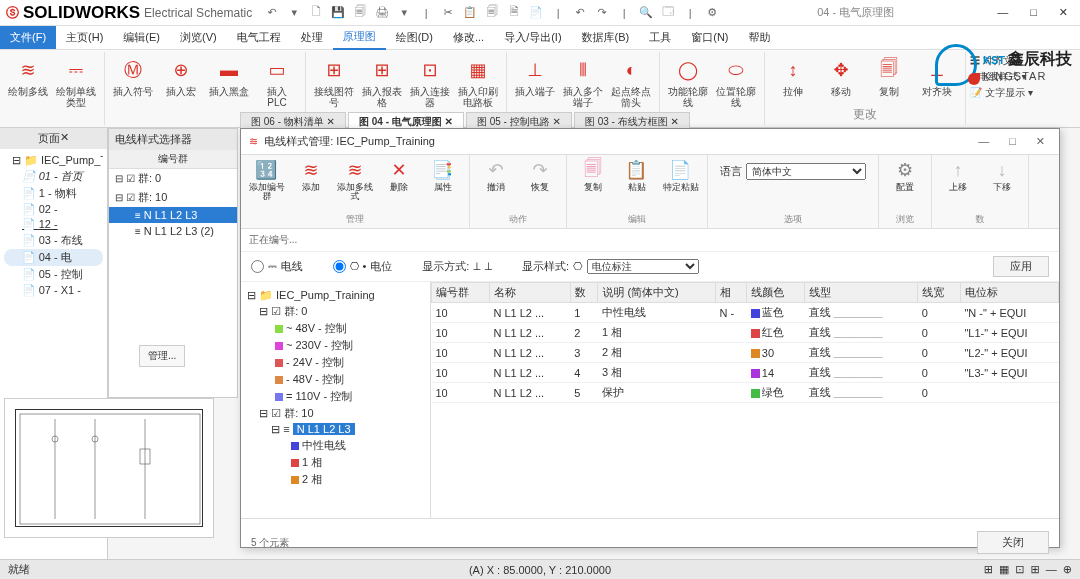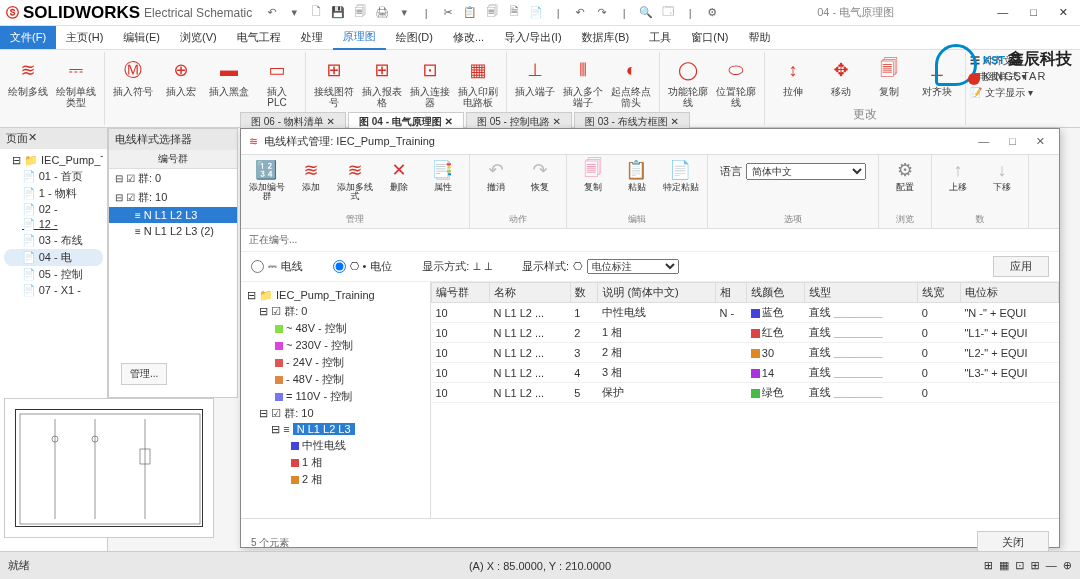--- a/index.html
+++ b/index.html
@@ -25,32 +25,32 @@
 .rib-small{display:flex;flex-direction:column;gap:2px;padding:2px 4px}
 .rib-small div{font-size:10px;color:#444;cursor:pointer;display:flex;align-items:center;gap:3px}
 .brand{position:absolute;right:8px;top:44px;display:flex;align-items:center;gap:6px}
 .brand .logo{width:42px;height:42px;border:3px solid #0088cc;border-radius:50% 50% 50% 10%;position:relative}
 .brand .logo::after{content:"";position:absolute;right:-6px;bottom:-2px;width:12px;height:12px;background:#d93025;border-radius:50% 0 50% 50%}
 .brand .txt{display:flex;flex-direction:column}
 .brand .txt .cn{font-size:16px;font-weight:bold;color:#222}
 .brand .txt .en{font-size:11px;color:#444;letter-spacing:1px}
 .bodyarea{position:relative;height:450px}
 .sidepanel{position:absolute;left:0;top:0;width:108px;height:100%;background:#fff;border-right:1px solid #ccc}
-.sidepanel .hdr{background:#e8e8e8;padding:3px 6px;font-size:11px;display:flex;justify-content:flex-start}
+.sidepanel .hdr{background:#e8e8e8;padding:3px 6px;font-size:11px;display:flex;justify-content:center}
 .tree{padding:4px;font-size:10px}
 .tree .nd{padding:1px 0 1px 8px;white-space:nowrap;overflow:hidden}
 .tree .nd.sel{background:#e0ecf7}
 .preview{position:absolute;left:4px;top:270px;width:210px;height:140px;background:#fff;border:1px solid #ccc}
 .preview::before{content:"";position:absolute;left:10px;top:10px;right:10px;bottom:10px;border:1px solid #333}
 .lilpanel{position:absolute;left:108px;top:0;width:130px;height:270px;background:#fff;border:1px solid #ccc}
 .lilpanel .ttl{background:#e8e8e8;padding:3px 6px;font-size:10px}
 .lilpanel .hdr2{background:#f0f0f0;padding:2px;text-align:center;border-bottom:1px solid #ddd;font-size:10px}
 .lilpanel .row{padding:2px 6px;font-size:10px;cursor:pointer}
 .lilpanel .row.sel{background:#2b7cd3;color:#fff}
-.lilpanel .mgbtn{margin:6px;padding:3px 8px;border:1px solid #ccc;background:#f8f8f8;font-size:10px;cursor:pointer;display:inline-block}
+.lilpanel .mgbtn{margin:24px;padding:3px 8px;border:1px solid #ccc;background:#f8f8f8;font-size:10px;cursor:pointer;display:inline-block}
 .tabs{position:absolute;left:240px;top:-16px;right:8px;height:18px;display:flex;gap:2px}
 .tabs .tab{padding:2px 10px;background:#e8e8e8;font-size:10px;cursor:pointer;border:1px solid #ccc;border-bottom:none}
 .tabs .tab.act{background:#fff;font-weight:bold}
 .dialog{position:absolute;left:240px;top:0;width:820px;height:420px;background:#fff;border:1px solid #888;box-shadow:2px 2px 8px rgba(0,0,0,0.2)}
 .dlg-title{height:26px;background:#fff;border-bottom:1px solid #ddd;display:flex;align-items:center;padding:0 8px}
 .dlg-title .ic{color:#d93025;margin-right:6px}
 .dlg-title .txt{flex:1;font-size:11px}
 .dlg-title .wbtns{display:flex;gap:8px}
 .dlg-title .wbtns span{cursor:pointer;padding:2px 6px;color:#666}
 .dlg-ribbon{height:74px;background:#f8f8f8;border-bottom:1px solid #ddd;display:flex}
@@ -59,36 +59,36 @@
 .dlg-rbtn{display:flex;flex-direction:column;align-items:center;width:40px;cursor:pointer}
 .dlg-rbtn .ic{font-size:18px;height:26px;display:flex;align-items:center}
 .dlg-rbtn .lbl{font-size:9px;text-align:center;line-height:1}
 .dlg-rg .gn{font-size:9px;color:#888;text-align:center;margin-top:auto}
 .dlg-lang{display:flex;align-items:center;gap:4px;padding:6px}
 .dlg-lang select{width:120px;font-size:10px;padding:1px}
 .dlg-edit{padding:4px 8px;font-size:10px;color:#666;border-bottom:1px solid #eee}
 .dlg-opts{height:30px;display:flex;align-items:center;padding:0 10px;gap:30px;border-bottom:1px solid #eee;font-size:10px}
 .dlg-opts .opt{display:flex;align-items:center;gap:4px}
 .dlg-opts input[type=radio]{margin:0}
-.dlg-opts select{width:92px;font-size:10px}
+.dlg-opts select{width:112px;font-size:10px}
 .dlg-opts .apply{margin-left:auto;padding:2px 16px;border:1px solid #ccc;background:#f4f4f4;cursor:pointer}
 .dlg-body{display:flex;height:236px}
 .dlg-tree{width:190px;border-right:1px solid #ddd;padding:6px;overflow:auto;font-size:10px}
 .dlg-tree .tn{padding:1px 0;white-space:nowrap}
 .dlg-tree .sq{display:inline-block;width:8px;height:8px;margin-right:3px;vertical-align:middle}
 .dlg-tree .sel{background:#2b7cd3;color:#fff;display:inline-block;padding:0 4px}
 .dlg-table{flex:1;overflow:auto}
 .dlg-table table{width:100%;border-collapse:collapse;font-size:10px}
 .dlg-table th{background:#f0f0f0;border:1px solid #ddd;padding:2px 4px;font-weight:normal;text-align:left}
 .dlg-table td{border-bottom:1px solid #f0f0f0;padding:2px 4px}
 .csw{display:inline-block;width:9px;height:9px;vertical-align:middle;margin-right:2px}
 .dlg-foot{height:48px;border-top:1px solid #ddd;display:flex;align-items:center;padding:0 10px}
 .dlg-foot .cnt{font-size:10px;color:#666}
 .dlg-foot .cls{margin-left:auto;padding:3px 24px;border:1px solid #ccc;background:#f4f4f4;cursor:pointer;font-size:11px}
-.status{position:absolute;left:0;bottom:0;right:0;height:28px;background:#e8e8e8;border-top:1px solid #ccc;display:flex;align-items:center;padding:0 8px;font-size:10px;color:#555}
+.status{position:absolute;left:0;bottom:0;right:0;height:20px;background:#e8e8e8;border-top:1px solid #ccc;display:flex;align-items:center;padding:0 8px;font-size:10px;color:#555}
 .status .coords{position:absolute;left:50%;transform:translateX(-50%)}
 .status .ricons{margin-left:auto;display:flex;gap:6px}
 .status .ricons span{cursor:pointer}
 </style>
 </head>
 <body>
 
 <div class="titlebar">
   <span class="sw-logo">ⓢ</span>
   <span style="font-weight:bold;color:#000000;font-size:17px">SOLIDWORKS</span>
@@ -261,21 +261,21 @@
 </div>
 
 <div class="bodyarea">
   <div class="sidepanel">
     <div class="hdr">
         <span>页面</span>
         <span>✕</span>
       </div>
     <div class="tree" id="sidetree">
         <div class="nd">⊟ 📁 IEC_Pump_Trai</div>
-        <div class="nd" style="padding-left: 18px;">📄 01 - 首页</div>
+        <div class="nd" style="padding-left: 18px; font-style: italic;">📄 01 - 首页</div>
         <div class="nd" style="padding-left: 18px;">📄 1 - 物料</div>
         <div class="nd" style="padding-left: 18px;">📄 02 - </div>
         <div class="nd" style="padding-left: 18px; text-decoration: underline;">📄 12 - </div>
         <div class="nd" style="padding-left: 18px;">📄 03 - 布线</div>
         <div class="nd sel" style="padding-left: 18px; border-radius: 8px;">📄 04 - 电</div>
         <div class="nd" style="padding-left: 18px;">📄 05 - 控制</div>
         <div class="nd" style="padding-left: 18px;">📄 07 - X1 -</div>
       </div>
   </div>
 

